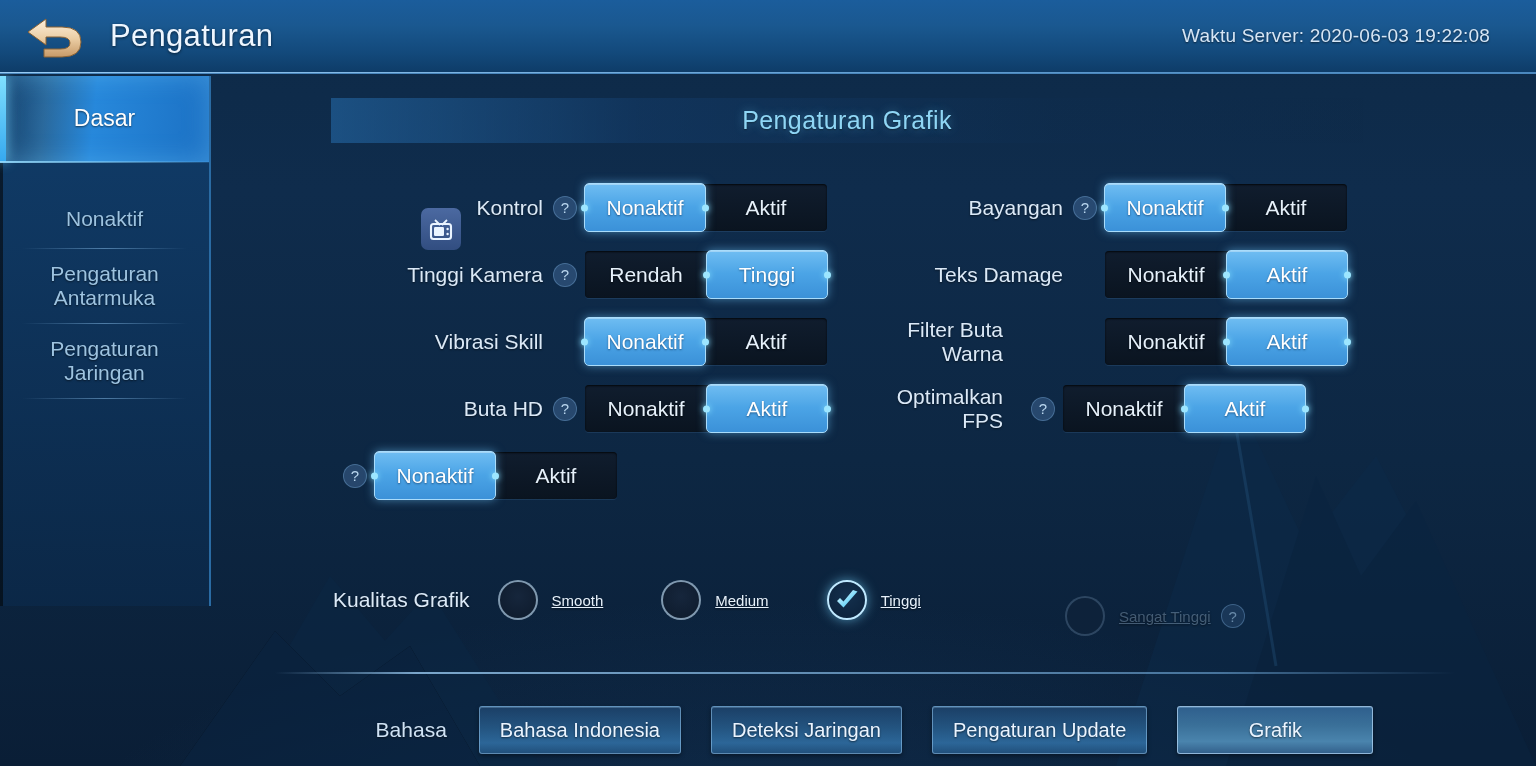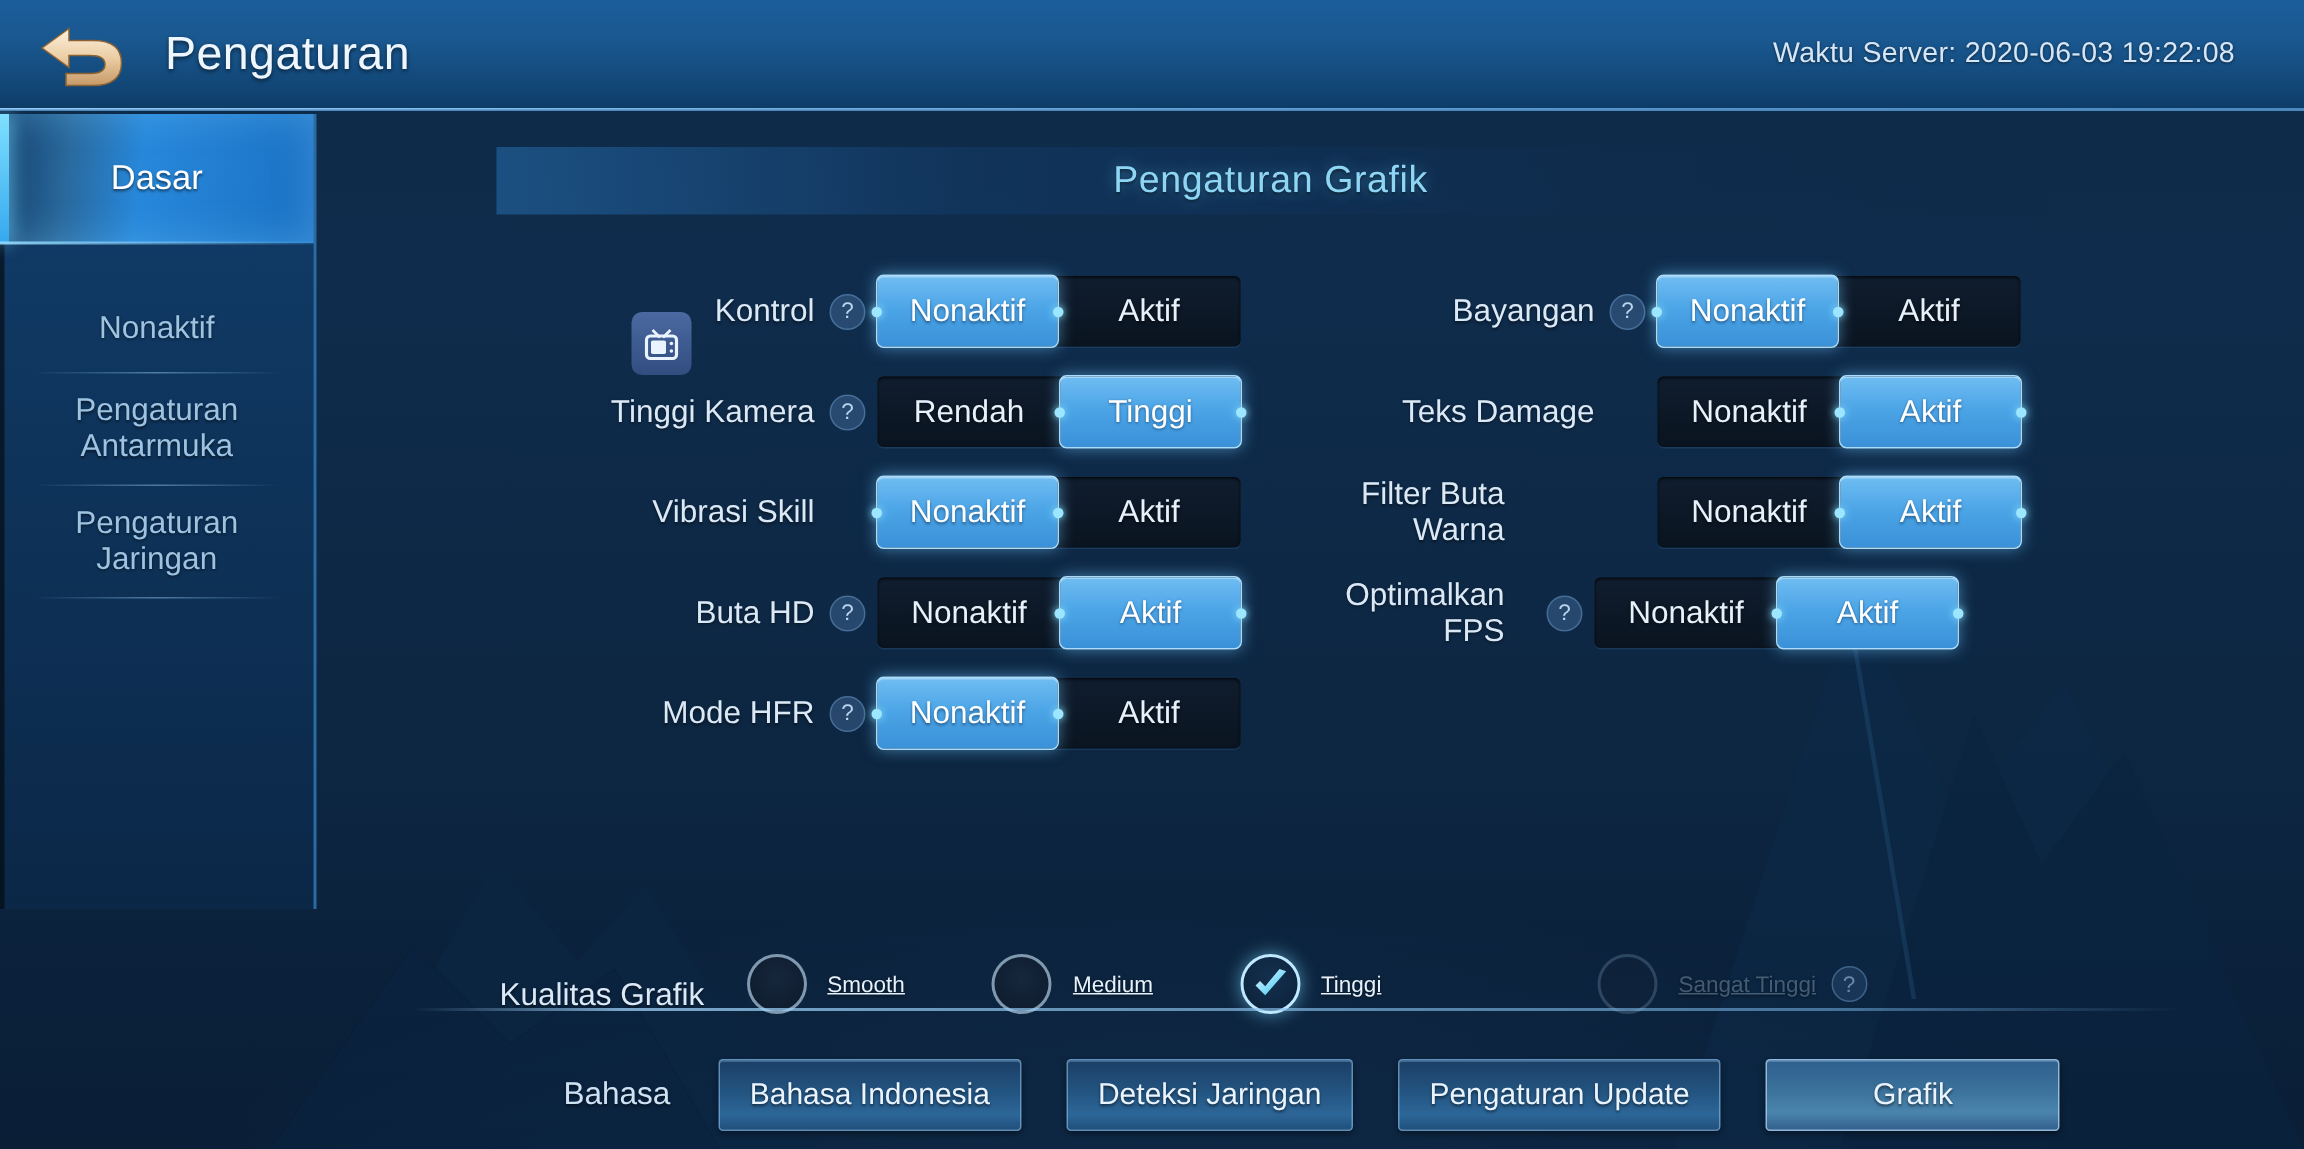--- a/index.html
+++ b/index.html
@@ -164,22 +164,22 @@
   .seg.on:before, .seg.on:after {
     content:""; position:absolute; top:50%; transform: translateY(-50%);
     width: 7px; height: 7px; border-radius: 50%;
     background: #9de6ff; box-shadow: 0 0 6px rgba(140,230,255,.95);
   }
   .seg.on:before { left: -4px; }
   .seg.on:after  { right: -4px; }
 
   
   .quality-row {
-    position: absolute; left: 120px; top: 528px;
-    display:flex; align-items:flex-end;
+    position: absolute; left: 120px; top: 488px;
+    display:flex; align-items:center;
   }
   .quality-label { font-size: 21px; color:#dbe9f7; margin-right: 28px;
     text-shadow: 0 1px 2px rgba(0,0,0,.5); }
   .radio-item { display:flex; align-items:center; margin-right: 58px; cursor:pointer; }
   .radio {
     width: 40px; height: 40px; border-radius: 50%;
     border: 2px solid rgba(175,205,230,.7);
     background: radial-gradient(circle at 50% 40%, #16263c, #0d1a2b);
     margin-right: 14px;
     flex: 0 0 auto;
@@ -325,21 +325,20 @@
         <div class="row">
           <div class="row-label">Buta HD</div>
           <div class="q-badge">?</div>
           <div class="toggle">
             <div class="seg">Nonaktif</div>
             <div class="seg on">Aktif</div>
           </div>
         </div>
 
         <div class="row">
-          <div class="row-label">Mode HFR</div>
           <div class="q-badge">?</div>
           <div class="toggle">
             <div class="seg on">Nonaktif</div>
             <div class="seg">Aktif</div>
           </div>
         </div>
       </div>
 
       <div class="col col-right">
 

